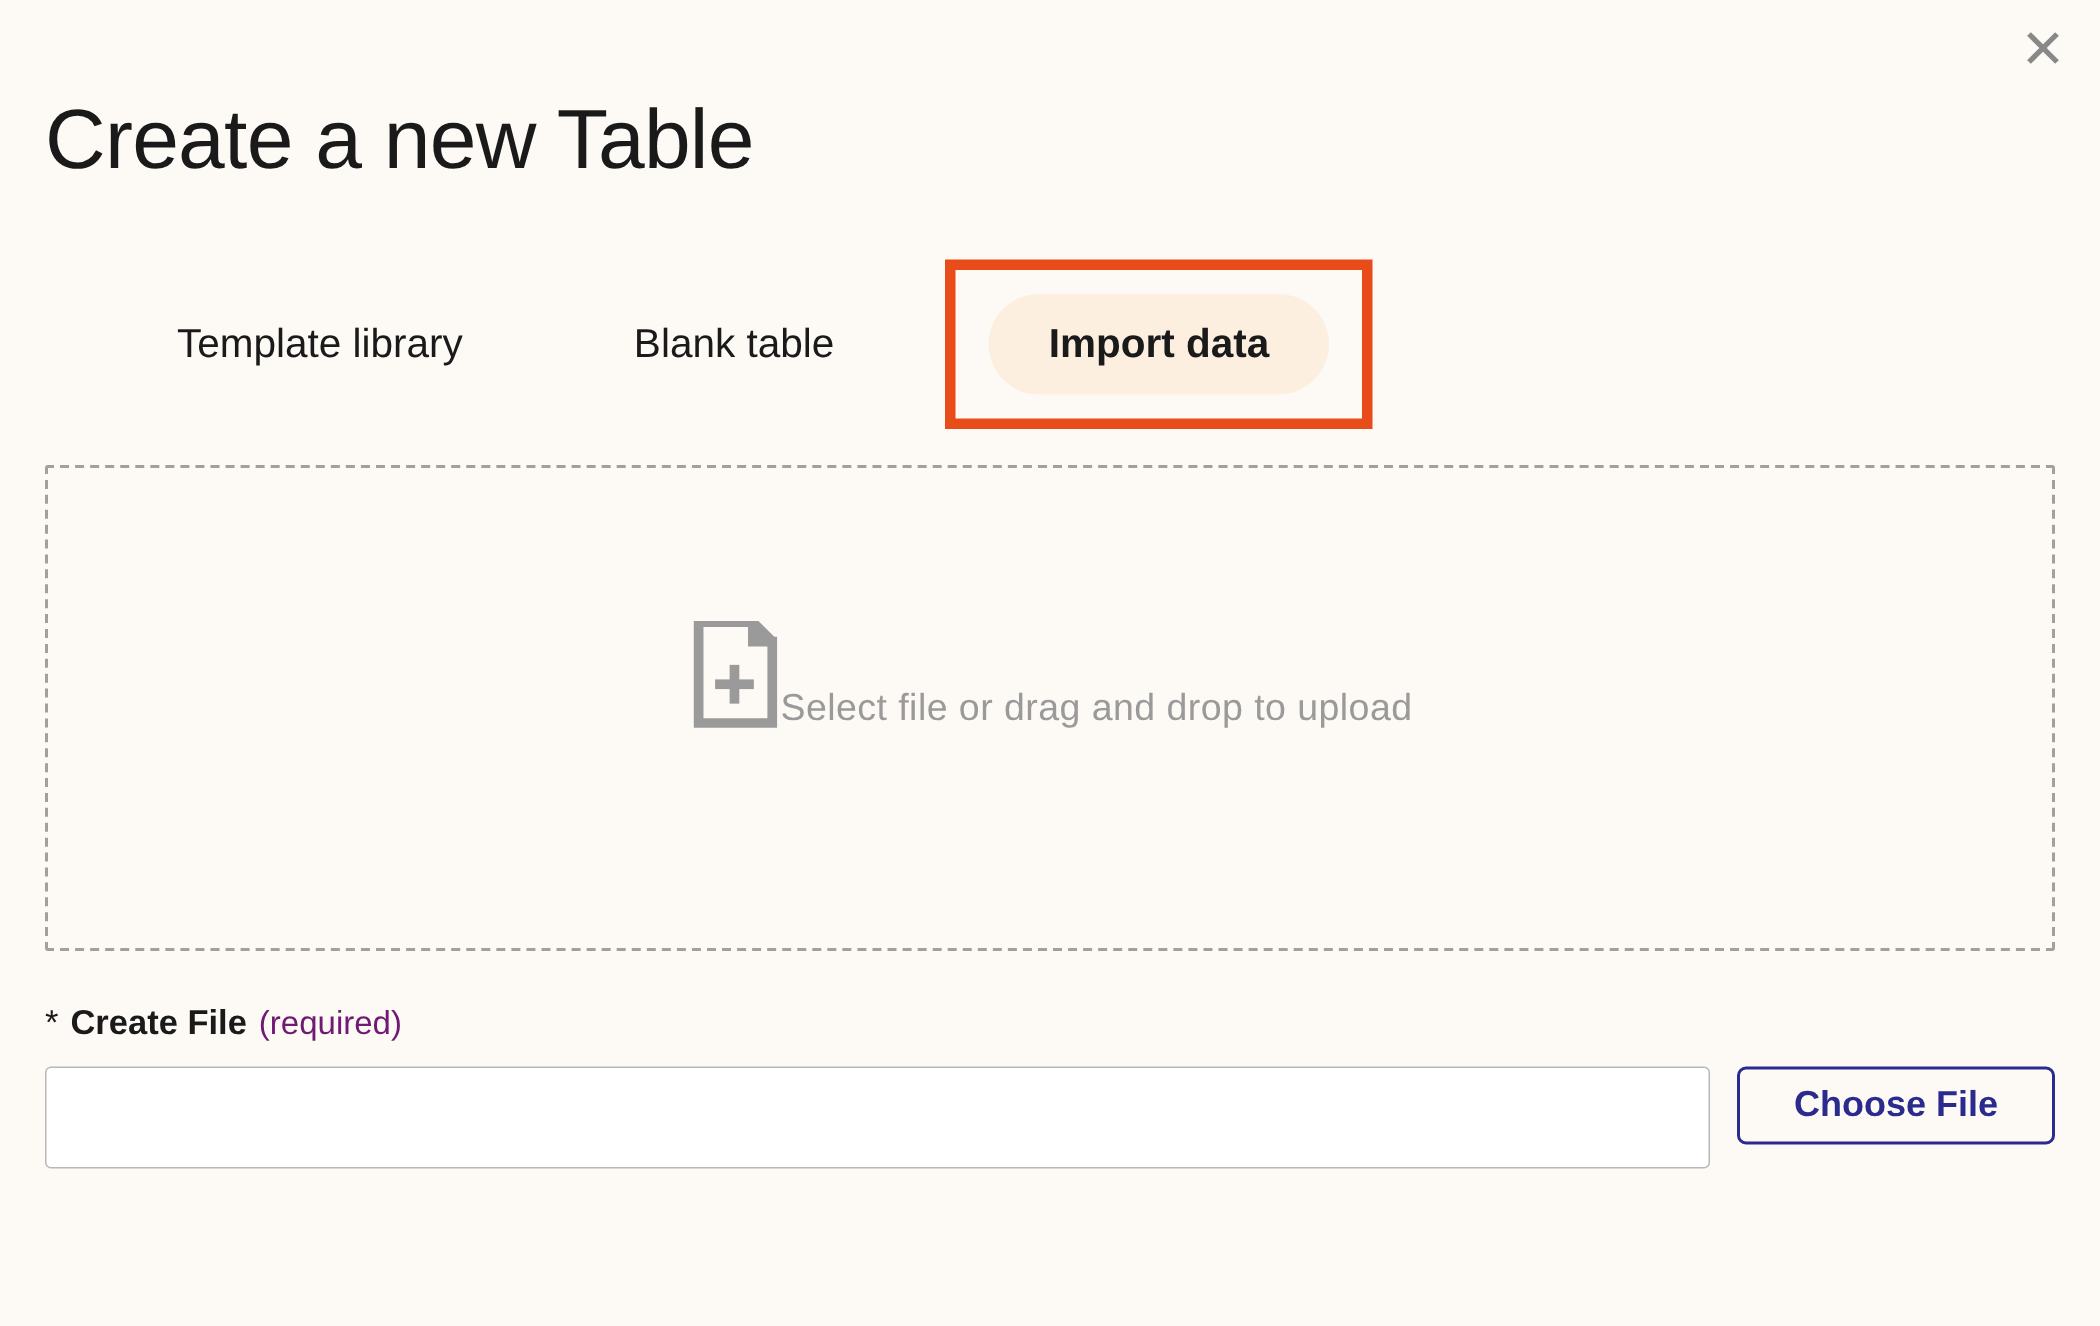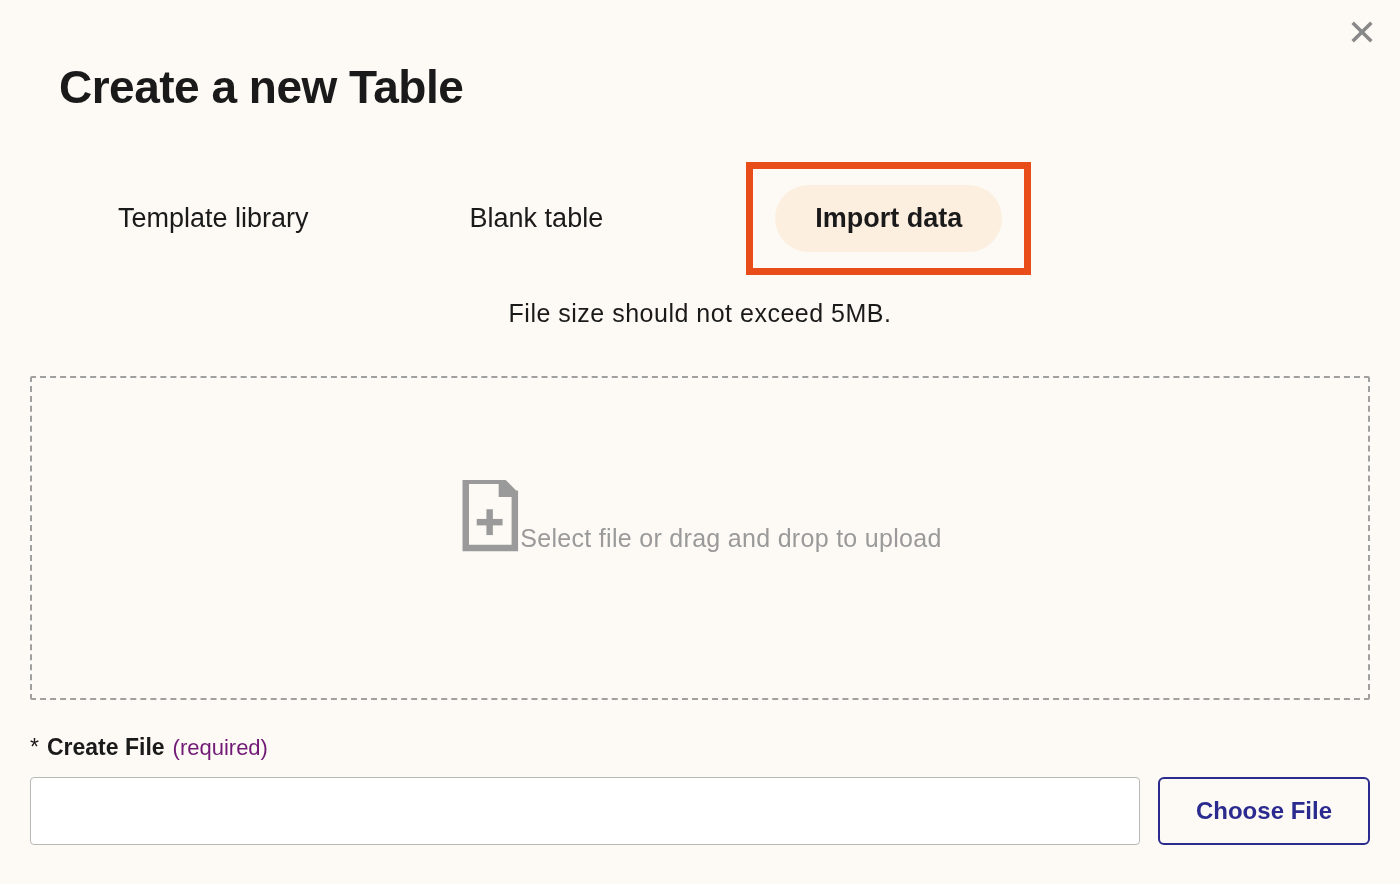--- a/index.html
+++ b/index.html
@@ -26,50 +26,48 @@
     .close-btn svg {
       width: 28px;
       height: 28px;
       stroke: #888;
       stroke-width: 3;
     }
     .container {
       padding: 60px 30px 30px 30px;
     }
     .title {
-      font-size: 46px;
-      font-weight: 700;
+      font-size: 56px;
+      font-weight: 400;
       color: #1a1a1a;
       letter-spacing: -0.5px;
       margin-bottom: 48px;
-      margin-left: 29px;
     }
     .tabs {
       display: flex;
       align-items: center;
-      gap: 81px;
+      gap: 34px;
       padding-left: 48px;
       margin-bottom: 24px;
     }
     .tab {
       font-size: 27px;
       color: #1a1a1a;
       cursor: pointer;
       padding: 18px 40px;
       border-radius: 36px;
     }
     .tab.active {
       background: #fcefe0;
       font-weight: 700;
     }
     .highlight-box {
       border: 7px solid #e84c18;
       padding: 16px 22px;
       display: inline-block;
-      margin-left: 22px;
     }
     .hint-text {
       text-align: center;
       font-size: 25px;
       color: #1a1a1a;
       margin-bottom: 48px;
       letter-spacing: 0.5px;
     }
     .dropzone {
       border: 2px dashed #a0a0a0;
@@ -124,21 +122,21 @@
       flex: 1;
       height: 68px;
       border: 1px solid #b8b8b8;
       border-radius: 4px;
       background: #fff;
       font-size: 20px;
       padding: 0 14px;
       outline: none;
     }
     .choose-file-btn {
-      height: 68px;
+      height: 52px;
       padding: 0 36px;
       border: 2px solid #2b2b8f;
       border-radius: 6px;
       background: transparent;
       color: #2b2b8f;
       font-size: 24px;
       font-weight: 600;
       cursor: pointer;
       display: flex;
       align-items: center;
@@ -159,21 +157,20 @@
   <h1 class="title">Create a new Table</h1>
 
   <div class="tabs">
     <div class="tab">Template library</div>
     <div class="tab">Blank table</div>
     <div class="highlight-box">
       <div class="tab active">Import data</div>
     </div>
   </div>
 
-  <div class="hint-text">File size should not exceed 5MB.</div>
 
   <div class="dropzone">
     <div class="dropzone-icon">
       <svg viewBox="0 0 48 56">
         <path d="M6 0 L34 0 L44 10 L44 52 L6 52 Z M6 0 L6 52 L44 52 L44 10 L34 10 L34 0 Z" fill="none" stroke="#9a9a9a" stroke-width="5" stroke-linejoin="miter"></path>
         <path d="M34 0 L34 10 L44 10 Z" fill="#9a9a9a"></path>
         <rect x="22" y="22" width="5" height="20" fill="#9a9a9a"></rect>
         <rect x="14.5" y="29.5" width="20" height="5" fill="#9a9a9a"></rect>
       </svg>
     </div>

